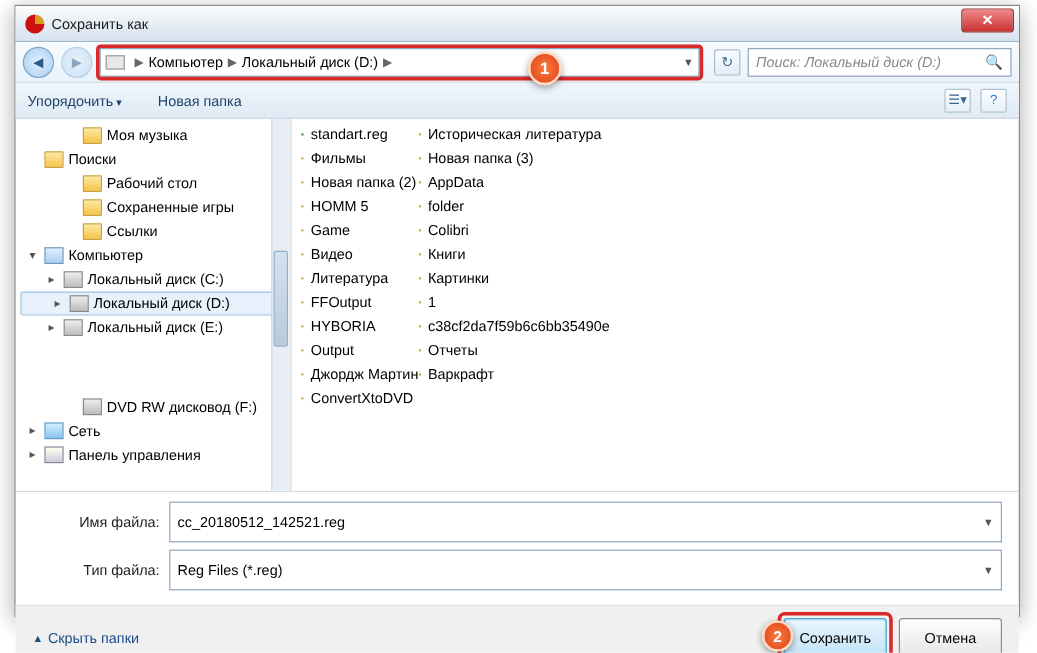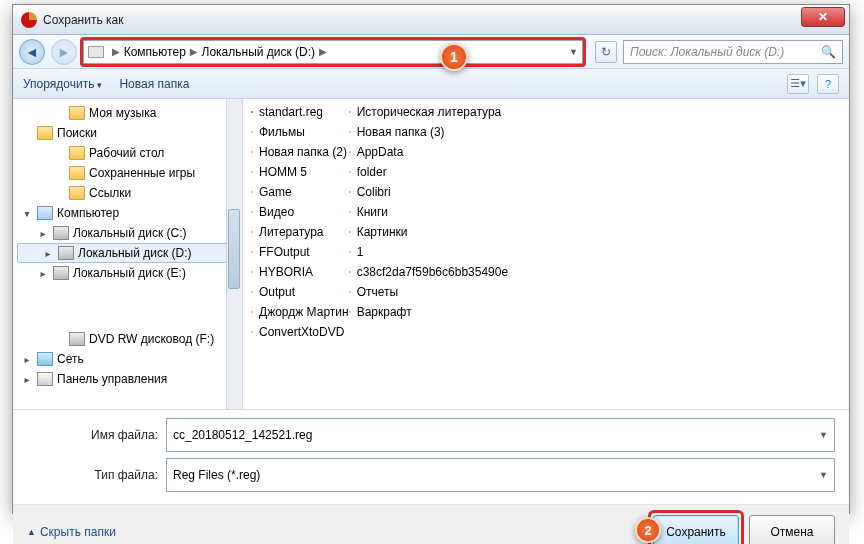--- a/index.html
+++ b/index.html
@@ -19,21 +19,21 @@
 .sep { color:#666; margin:0 4px; font-size:10px; }
 .bcicon { width:16px; height:12px; background:#e8e8e8; border:1px solid #999; margin-right:4px;}
 .refreshbtns { display:flex; align-items:center; gap:4px; margin-left:6px;}
 .rbtn { width:22px; height:22px; border:1px solid #aabccc; background:linear-gradient(#f8fcff,#e4eef7); border-radius:2px; display:flex;align-items:center;justify-content:center; color:#3f6a90;}
 .searchbox { width: 220px; height: 24px; border: 1px solid #8fa6bc; background: #fff; display: flex; align-items: center; padding: 0 6px; color:#888; font-style: italic; }
 .searchbox .mag { margin-left:auto; color:#4576a3; font-style:normal;}
 
 .callout1 { position:absolute; left:356px; top:2px; width:28px; height:28px; background: radial-gradient(#ff7a3c,#d8431a); border:2px solid #ffd9c0; border-radius:50%; display:flex;align-items:center;justify-content:center; color:#fff; font-weight:bold; font-size:14px; box-shadow:0 2px 6px rgba(0,0,0,.4); z-index:50;}
 .callout2 { position:absolute; left:-18px; top:2px; width:26px; height:26px; background: radial-gradient(#ff7a3c,#d8431a); border:2px solid #ffd9c0; border-radius:50%; display:flex;align-items:center;justify-content:center; color:#fff; font-weight:bold; font-size:13px; box-shadow:0 2px 6px rgba(0,0,0,.4); z-index:50;}
 
-.toolbar { height: 30px; background: linear-gradient(#f0f6fc,#dfeaf4); border-bottom:1px solid #c4d2e1; display:flex; align-items:center; padding:0 10px; gap:18px; color:#21456b; }
+.toolbar { height: 30px; background: linear-gradient(#f0f6fc,#dfeaf4); border-bottom:1px solid #c4d2e1; display:flex; align-items:center; padding:0 10px; gap:30px; color:#21456b; }
 .toolbar .tbtn::after { content:" ▾"; font-size:9px; color:#21456b;}
 .toolbar-right { margin-left:auto; display:flex; gap:8px;}
 .tricon { width:22px; height:20px; border:1px solid #b0c3d4; background:linear-gradient(#fff,#e6eff7); border-radius:2px; display:flex;align-items:center;justify-content:center; font-size:11px; color:#3a638c;}
 
 .body { display:flex; height: 310px; }
 .sidebar { width: 230px; border-right:1px solid #d2dbe4; overflow:hidden; padding: 4px 0; position:relative;}
 .tree-item { display:flex; align-items:center; height:20px; padding-left:8px; gap:4px; white-space:nowrap;}
 .tree-item .exp { width:12px; text-align:center; color:#555; font-size:10px;}
 .tree-item .ic { width:16px; height:14px; display:inline-block;}
 .ic-folder { background: linear-gradient(#ffe9a6,#f7c34a); border:1px solid #caa13a; border-radius:1px;}
@@ -44,21 +44,21 @@
 .ic-reg { background:#fff; border:1px solid #6aa06a; position:relative;}
 .ic-reg::after{content:"";position:absolute;inset:2px 5px 2px 2px;background:#4a9a4a;}
 .tree-item.sel { background:#e6f1fb; border:1px solid #9cc2e6; border-radius:2px; margin:0 4px; padding-left:4px;}
 .sb-scroll { position:absolute; right:0; top:0; bottom:0; width:16px; background:#e9eef4; border-left:1px solid #cbd5df;}
 .sb-thumb { position:absolute; right:2px; top:110px; width:12px; height:80px; background:linear-gradient(#d5e2ef,#b7cadd); border:1px solid #94aec6; border-radius:2px;}
 
 .fileview { flex:1; padding: 4px 8px; display:flex; }
 .filecol { display:flex; flex-direction:column; gap:2px; }
 .file-item { display:flex; align-items:center; gap:6px; height:18px; white-space:nowrap;}
 
-.bottom { border-top:1px solid #d2dbe4; padding: 8px 14px 6px 25px; }
+.bottom { border-top:1px solid #d2dbe4; padding: 8px 14px 6px 0; }
 .frow { display:flex; align-items:center; margin-bottom:6px; }
 .flabel { width: 128px; text-align:right; padding-right:8px; color:#222;}
 .finput { flex:1; height:34px; border:1px solid #8fa6bc; background:#fff; padding:0 6px; display:flex; align-items:center; }
 .finput .dd { margin-left:auto; color:#555; font-size:9px;}
 
 .footer { display:flex; align-items:center; padding: 10px 14px; border-top:1px solid #e2e6ea; background:#f0f0f0;}
 .hidefolders { color:#1a4e8a; display:flex; align-items:center; gap:4px;}
 .hidefolders::before { content:"▲"; font-size:9px; color:#1a4e8a;}
 .footer-buttons { margin-left:auto; display:flex; gap:10px; align-items:center; position:relative;}
 .winbtn { min-width:86px; height:26px; border:1px solid #8a8f95; background:linear-gradient(#fdfdfd,#e6e6e6); border-radius:3px; display:flex;align-items:center;justify-content:center; padding:16px 12px;}

